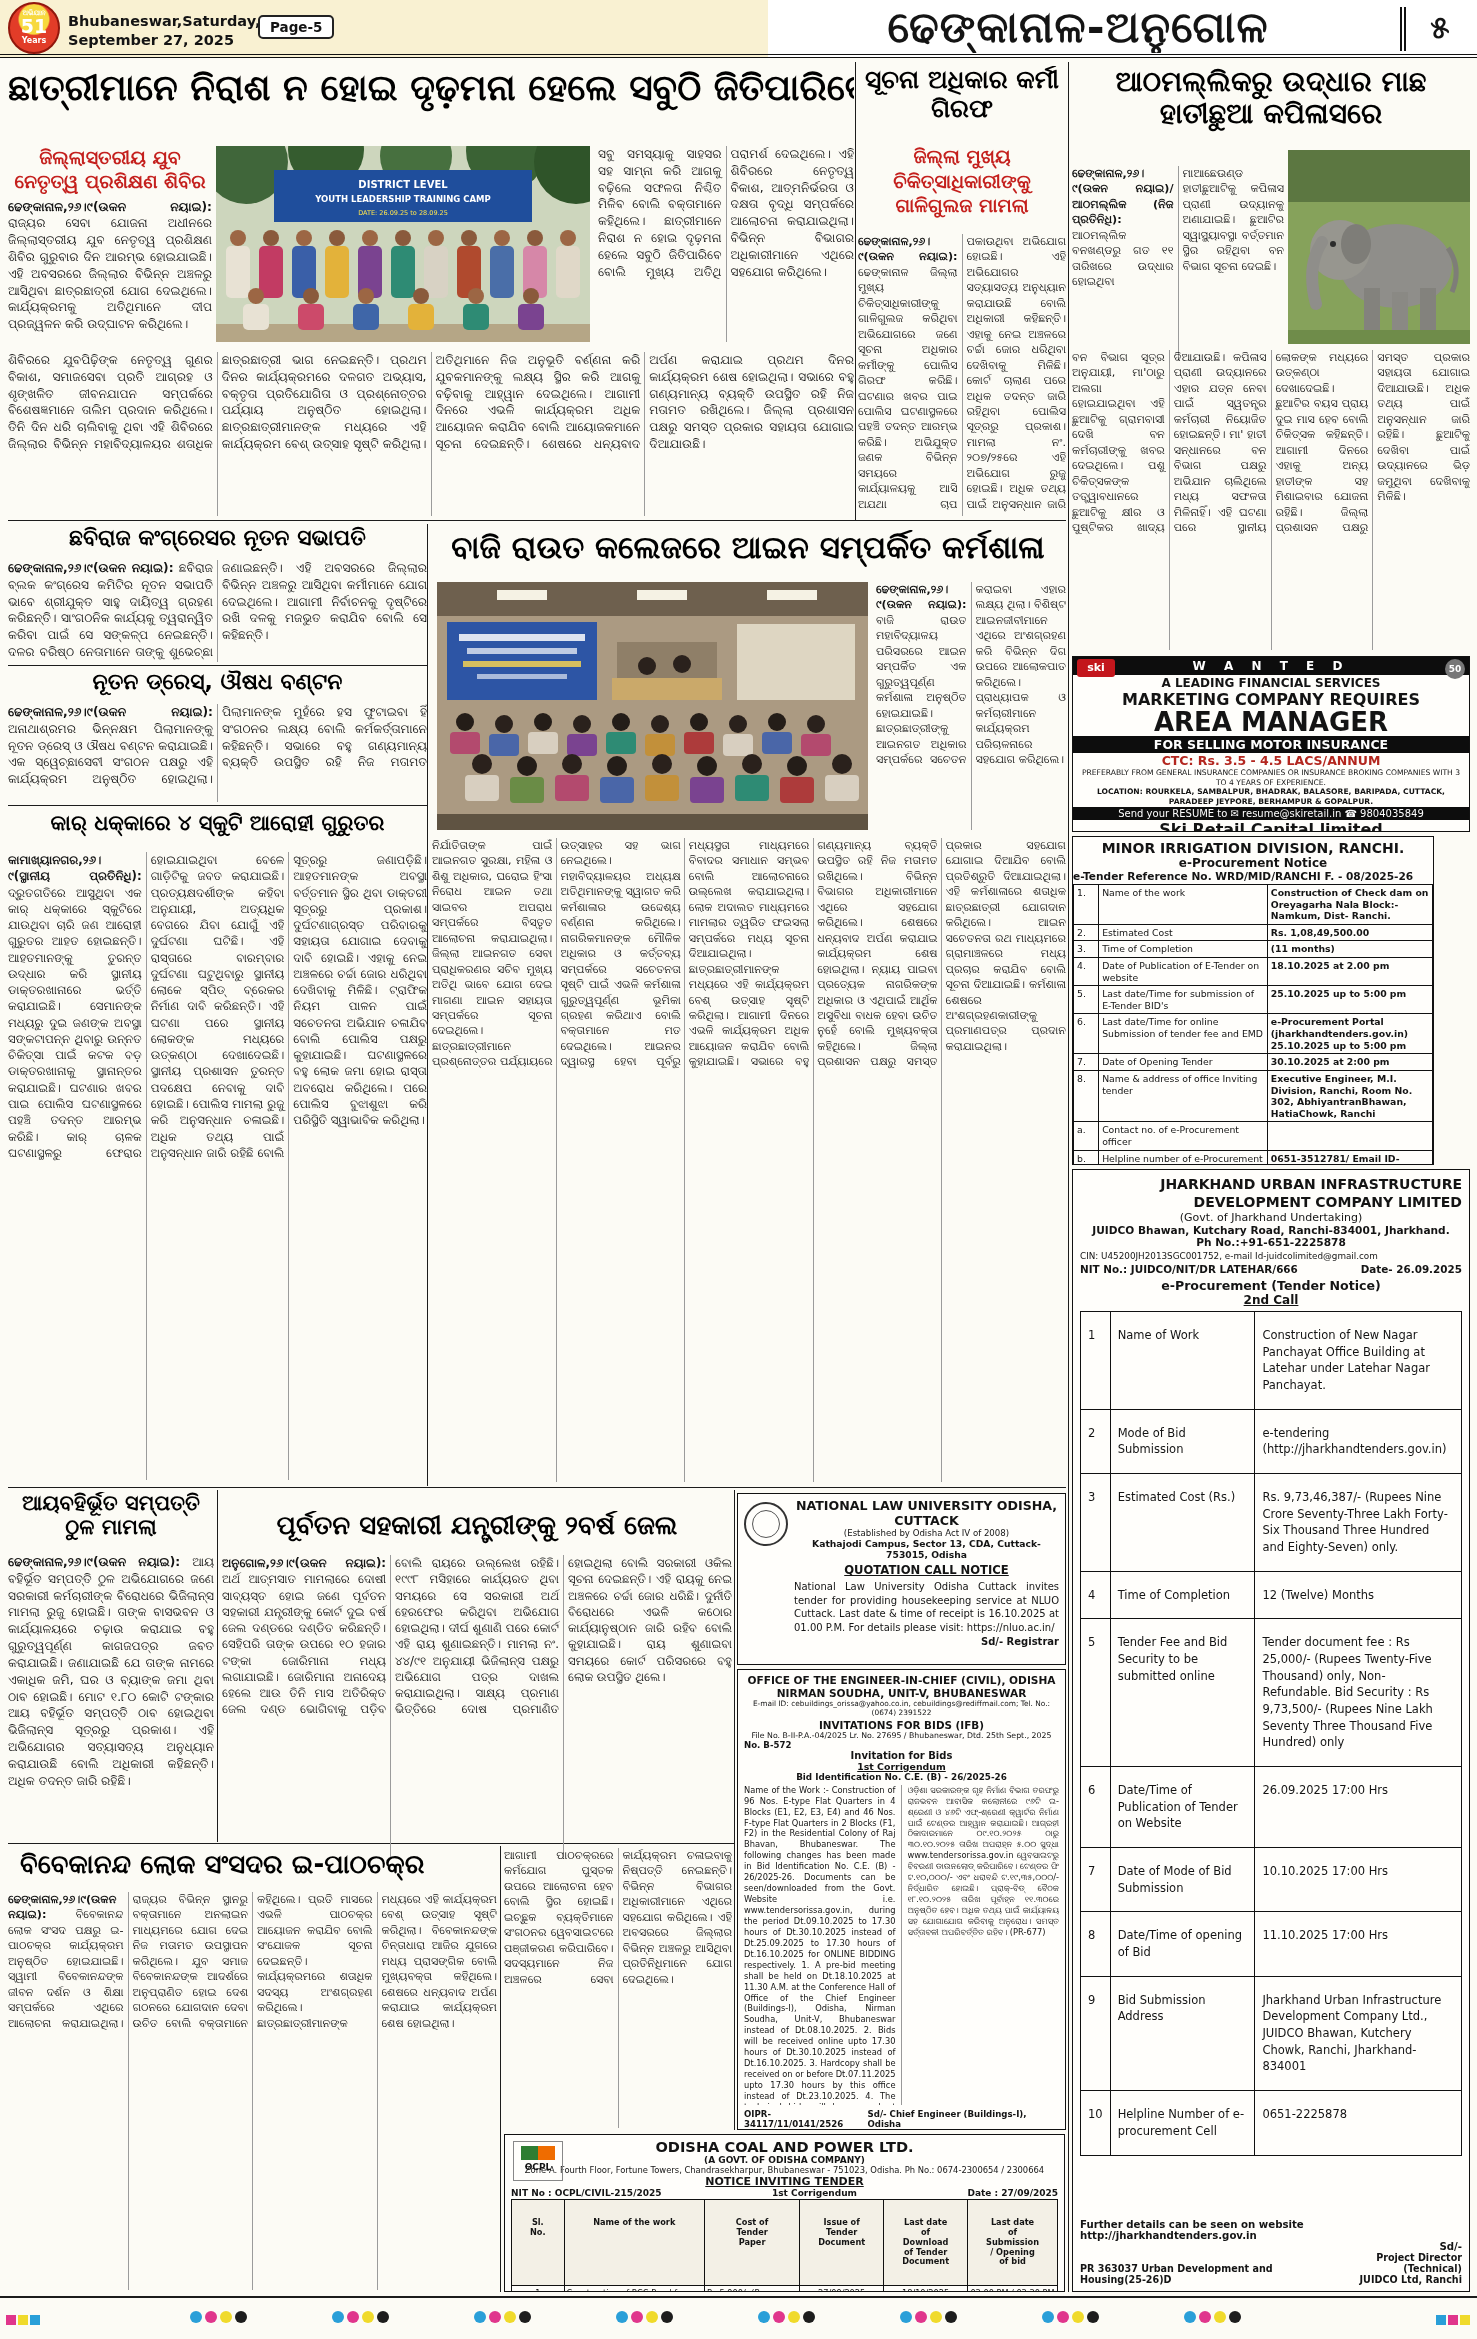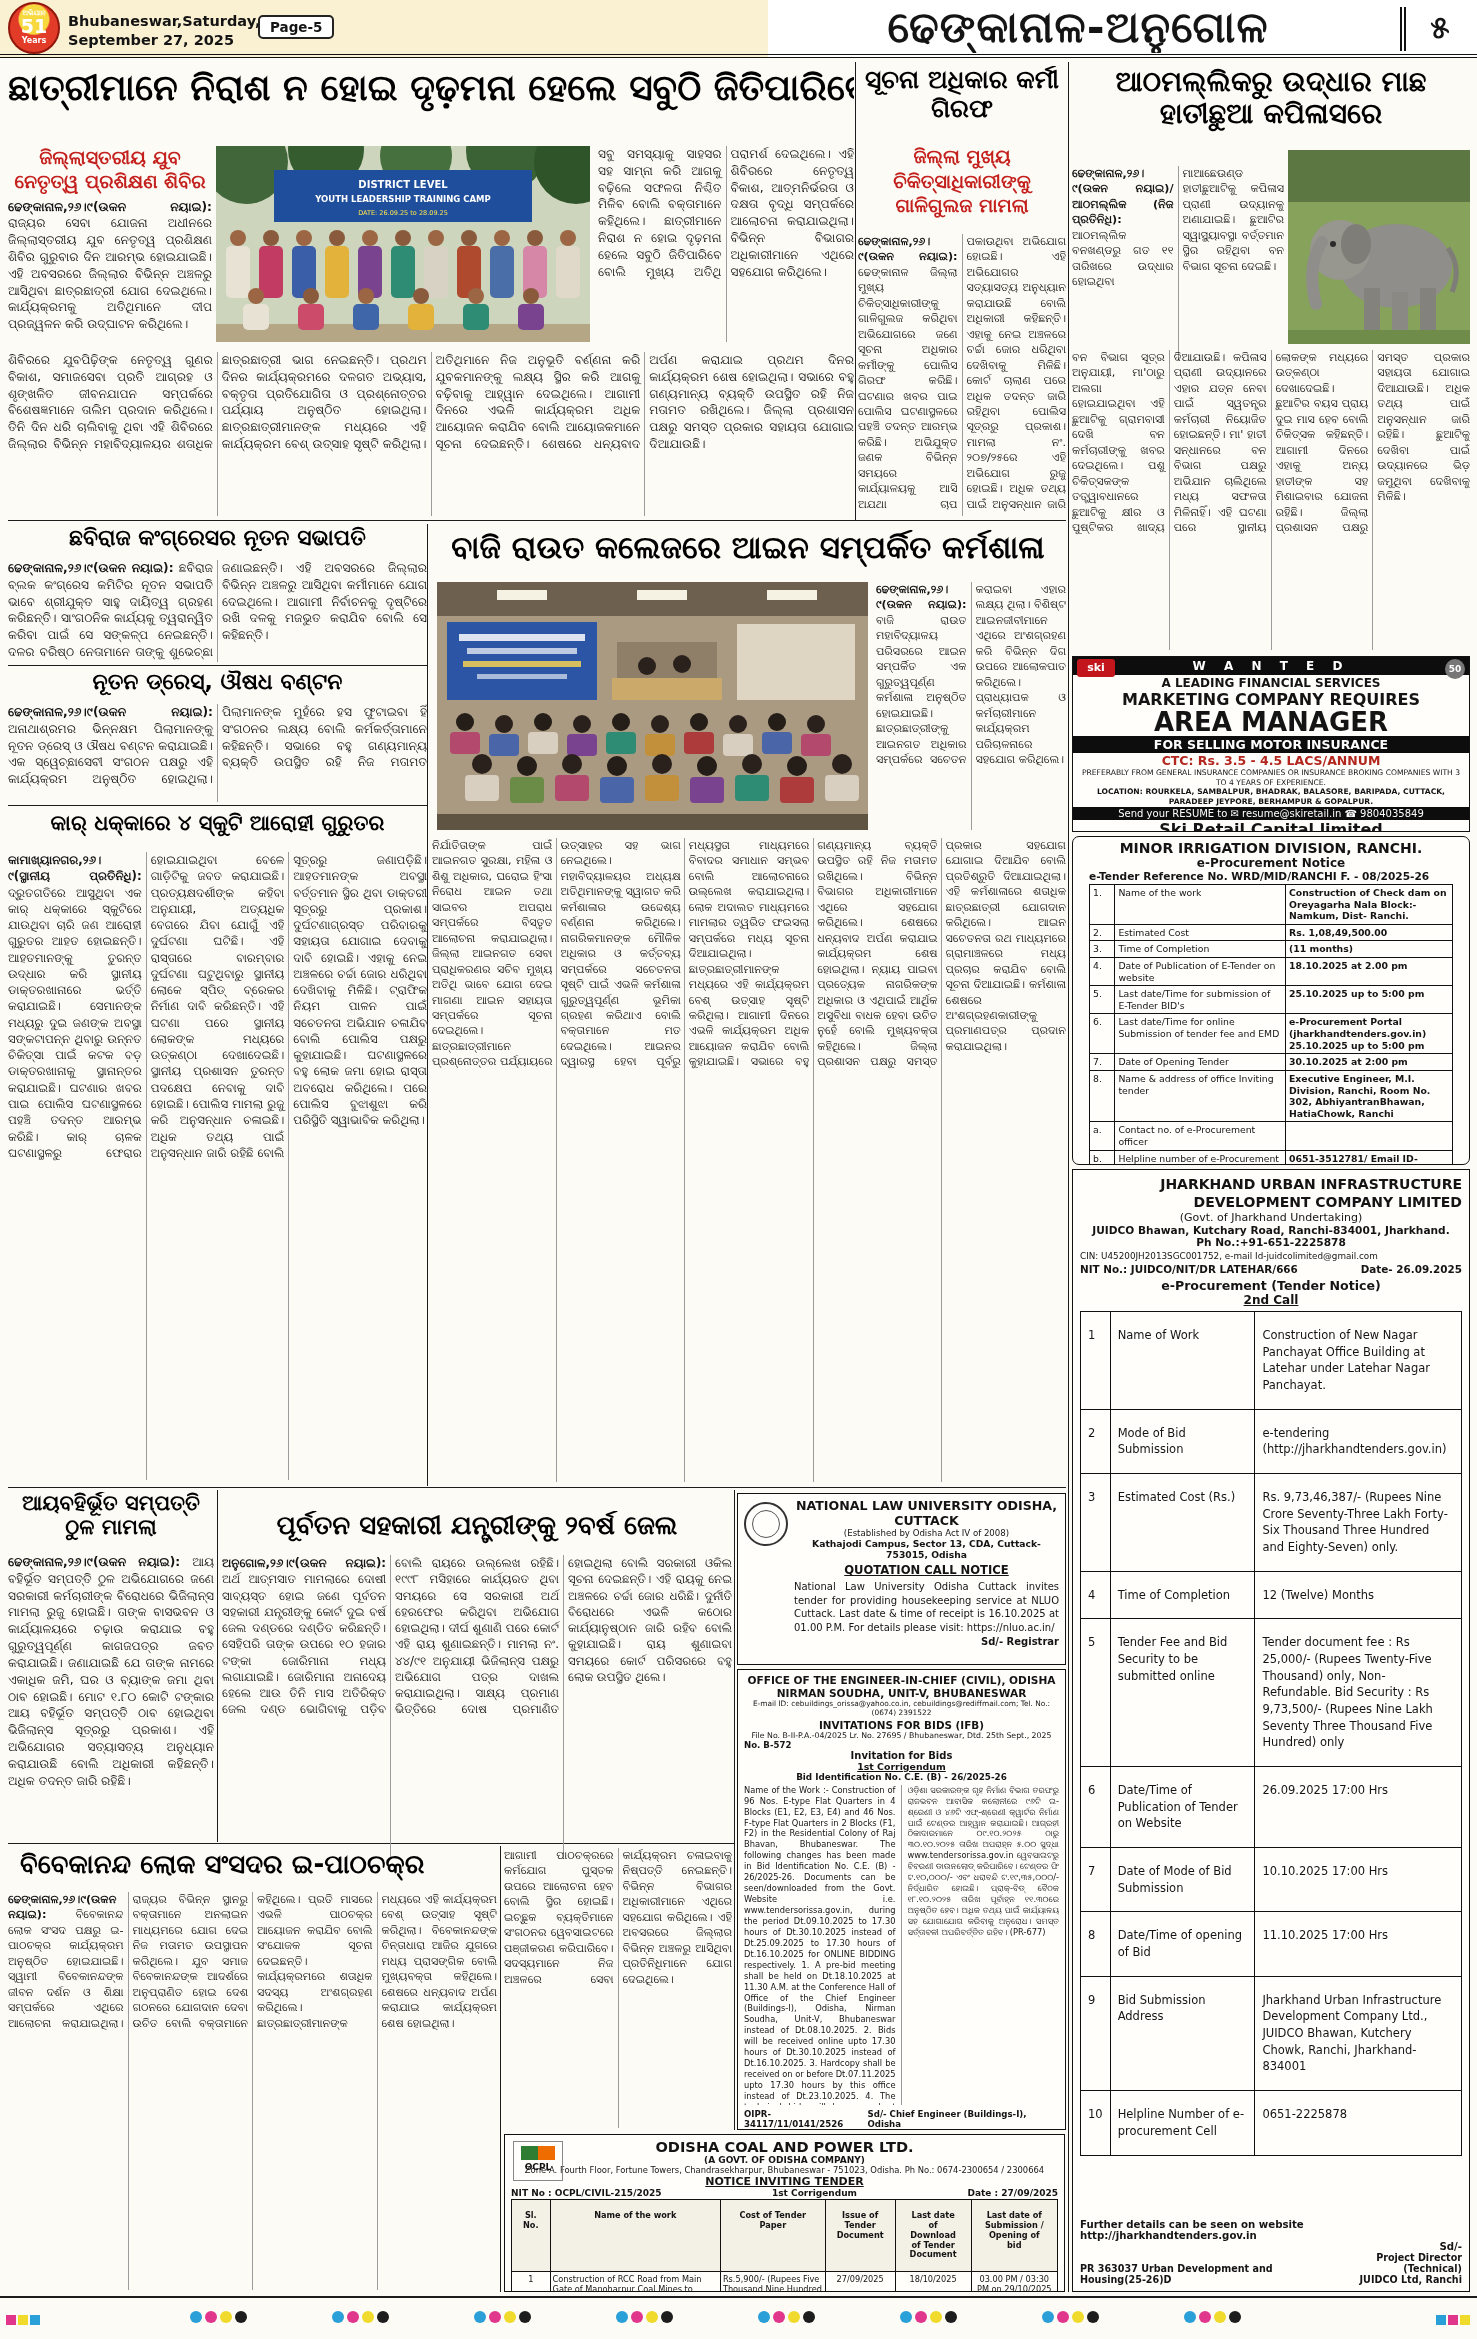--- a/index.html
+++ b/index.html
@@ -40,21 +40,21 @@
   .dl{font-weight:bold;}
   
   .adbox{border:1.5px solid #111;background:#fffefb;overflow:hidden;}
   .wbar{background:#0d0d0d;color:#fff;text-align:center;}
   .ctr{text-align:center;}
   .bold{font-weight:bold;}
   .ntable{width:100%;border-collapse:collapse;}
   .ntable td,.ntable th{border:1px solid #111;vertical-align:top;}
   .mtable td{font-size:9.3px;padding:2px 3px;line-height:1.25;}
   .jtable td{font-size:11.5px;padding:15px 7px;line-height:1.45;}
-  .otable th{font-size:8.2px;padding:11px;line-height:1.2;background:#f3f0e6;}
+  .otable th{font-size:8.2px;padding:18px;line-height:1.2;background:#f3f0e6;}
   .otable td{font-size:8.2px;padding:2px;line-height:1.25;}
   .flexrow{display:flex;justify-content:space-between;align-items:flex-end;}
   
   .regdot{width:12px;height:12px;border-radius:50%;display:inline-block;margin-right:3px;}
   .regsq{width:10px;height:10px;display:inline-block;margin-right:2px;}
   .cC{background:#2a9fd8}.cM{background:#e0368c}.cY{background:#f0da2b}.cK{background:#1d1d1d}
   .photo{display:block;}
 </style>
 </head>
 <body>
@@ -312,21 +312,21 @@
     <div class="ctr" style="font-size:26px;font-weight:900;line-height:1.05;">AREA MANAGER</div>
     <div class="wbar bold" style="font-size:12.5px;padding:1px 0;">FOR SELLING MOTOR INSURANCE</div>
     <div class="ctr bold" style="font-size:12.5px;color:#b3261e;">CTC: Rs. 3.5 - 4.5 LACS/ANNUM</div>
     <div class="ctr" style="font-size:7.6px;line-height:1.25;padding:0 6px;">PREFERABLY FROM GENERAL INSURANCE COMPANIES OR INSURANCE BROKING COMPANIES WITH 3 TO 4 YEARS OF EXPERIENCE.</div>
     <div class="ctr bold" style="font-size:7.6px;line-height:1.25;padding:0 4px;">LOCATION: ROURKELA, SAMBALPUR, BHADRAK, BALASORE, BARIPADA, CUTTACK, PARADEEP JEYPORE, BERHAMPUR &amp; GOPALPUR.</div>
     <div class="wbar" style="font-size:10px;padding:1px 0;margin-top:1px;">Send your RESUME to ✉ resume@skiretail.in  ☎ 9804035849</div>
     <div class="ctr" style="font-size:16px;font-weight:800;">Ski Retail Capital limited</div>
 
   </section>
 
-  <section class="abs adbox" style="left:1072px;top:836px;width:398px;height:329px;padding:3px 16px;border-radius:7px;">
+  <section class="abs adbox" style="left:1072px;top:836px;width:362px;height:329px;padding:3px 0;">
     <div class="ctr" style="font-size:14px;font-weight:800;">MINOR IRRIGATION DIVISION, RANCHI.</div>
     <div class="ctr bold" style="font-size:12px;">e-Procurement Notice</div>
     <div class="bold" style="font-size:10.6px;">e-Tender Reference No. WRD/MID/RANCHI F. - 08/2025-26</div>
     <table class="ntable mtable" style="margin-top:2px;">
       <tbody>
           <tr>
             <td style="width:7%;">1.</td>
             <td style="width:47%;">Name of the work</td>
             <td class="bold">Construction of Check dam on Oreyagarha Nala Block:- Namkum, Dist- Ranchi.</td>
           </tr>

